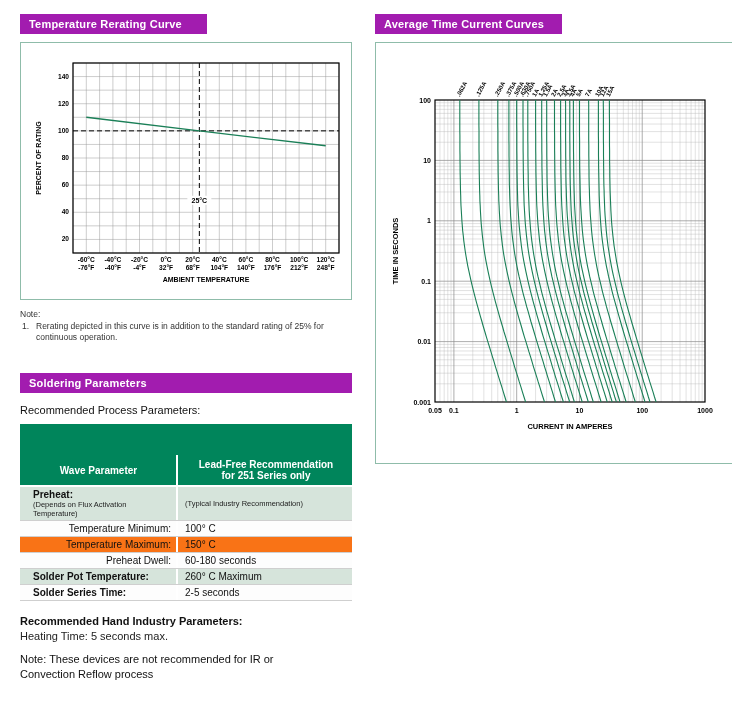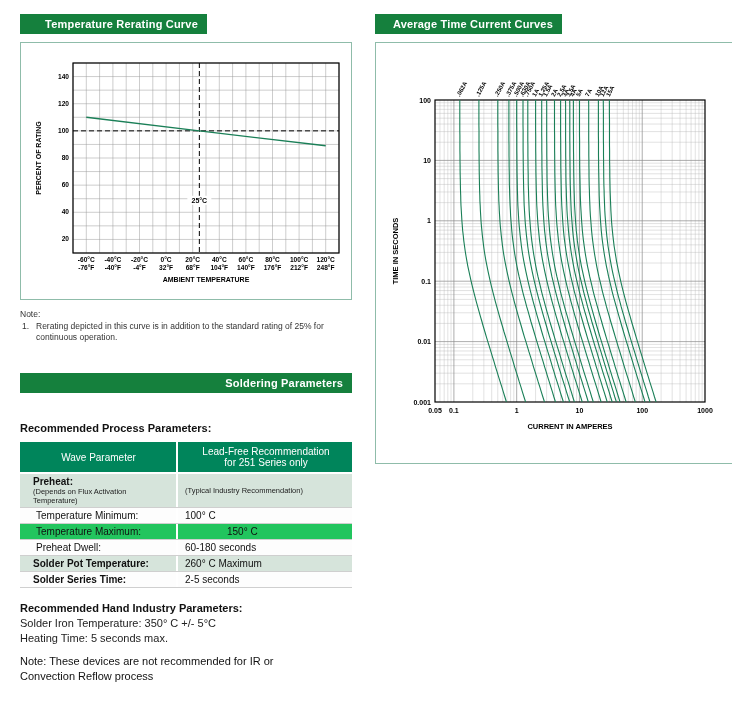--- a/index.html
+++ b/index.html
@@ -3,46 +3,46 @@
 <meta charset="utf-8">
 <style>
   * { margin:0; padding:0; box-sizing:border-box; }
   html,body { background:#fff; }
   body { font-family:"Liberation Sans","DejaVu Sans",sans-serif; color:#111; }
   .page { position:relative; width:732px; height:701px; background:#fff; overflow:hidden; }
 
   .col-left  { position:absolute; left:20px;  top:14px; width:332px; }
   .col-right { position:absolute; left:375px; top:14px; width:392px; }
 
-  .banner { background:#15803d; color:#fff; font-weight:bold; font-size:11px;
-            padding:4px 9px; letter-spacing:.2px;text-align:right; }
+  .banner { background:#a21caf; color:#fff; font-weight:bold; font-size:11px;
+            padding:4px 9px; letter-spacing:.2px; }
   .banner.half { width:187px; }
 
   .chart-panel { border:1px solid #8fbcaa; background:#fff; margin-top:8px; padding:6px; }
   .chart-panel.tall { padding:9px; }
 
   .chart-note { margin-top:9px; font-size:8.5px; color:#333; width:324px; line-height:1.3; }
   .note-item { position:relative; padding-left:16px; margin-top:1px; }
   .note-num { position:absolute; left:2px; }
 
   .sold-banner { margin-top:30px; }
-  .proc-heading { margin-top:29px; font-size:11px; font-weight:bold; }
+  .proc-heading { margin-top:11px; font-size:11px; font-weight:normal; }
 
   .ptable { margin-top:8px; width:332px; font-size:10px; }
   .prow { display:flex; border-bottom:1px solid #cfcfcf; }
   .pc1 { width:158px; padding:2px 5px 2px 6px; border-right:2px solid #fff; }
   .pc2 { flex:1; padding:2px 5px 2px 7px; display:flex; flex-direction:column; justify-content:center; }
   .phead { background:#00855B; color:#fff; border-bottom:2px solid #fff; }
   .phead .pc1, .phead .pc2 { display:flex; flex-direction:column; justify-content:center; align-items:center;
-                             text-align:center; font-weight:normal; padding-top:4px; padding-bottom:4px; }
+                             text-align:center; font-weight:bold; padding-top:4px; padding-bottom:4px;margin-top:31px; }
   .shade-green { background:#d6e4db; }
   .shade-white { background:#fdfdfd; }
-  .shade-gray  { background:#22c55e;gap:42px; }
+  .shade-gray  { background:#f97316; }
   .bold { font-weight:bold;padding-left:13px; }
-  .indent { padding-left:16px; }
+  .indent { padding-left:16px;text-align:right; }
   .sub { font-size:7.5px; font-weight:normal; color:#222; }
 
   .hand-heading { margin-top:14px; font-size:11px; font-weight:bold; }
   .hand-line { margin-top:3px; font-size:11px; color:#222; }
   .reflow-note { margin-top:10px; font-size:11px; font-weight:normal; width:300px; line-height:1.35; }
 
   svg text { fill:#000; }
 </style>
 </head>
 <body>
@@ -191,21 +191,20 @@
           <div class="prow shade-white">
             <div class="pc1 bold">
               <div>Solder Series Time:</div>
             </div>
             <div class="pc2">2-5 seconds</div>
           </div>
         </div>
     </div>
 
     <div class="hand-heading">Recommended Hand Industry Parameters:</div>
-    <div class="hand-line">Solder Iron Temperature: 350° C +/- 5°C</div>
     <div class="hand-line">Heating Time: 5 seconds max.</div>
     <div class="reflow-note">Note: These devices are not recommended for IR or Convection Reflow process</div>
   </div>
 
   <div class="col-right">
     <div class="banner half">Average Time Current Curves</div>
     <div class="chart-panel tall">
       <svg id="tcc-svg" width="328" height="398">
           <g stroke="#b7b7b7" stroke-width="0.4">
             <line x1="54.970655041795006" y1="48" x2="54.970655041795006" y2="350"></line>

